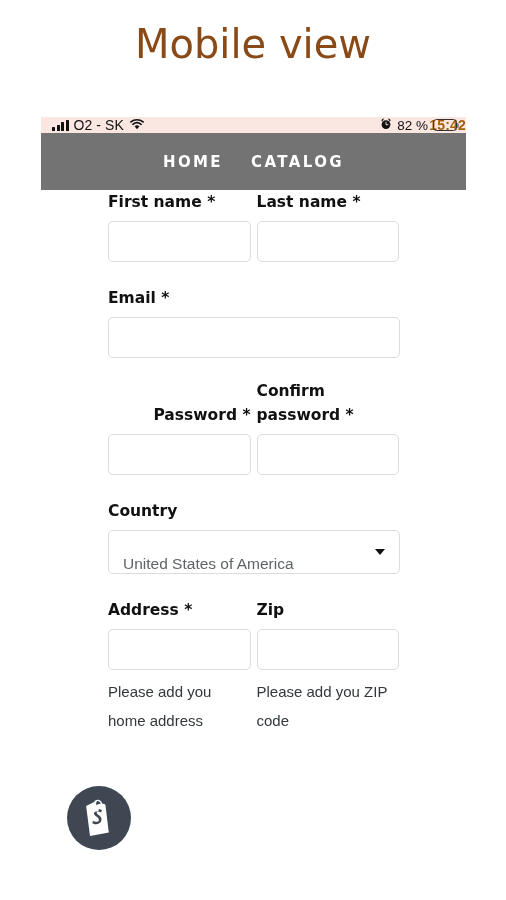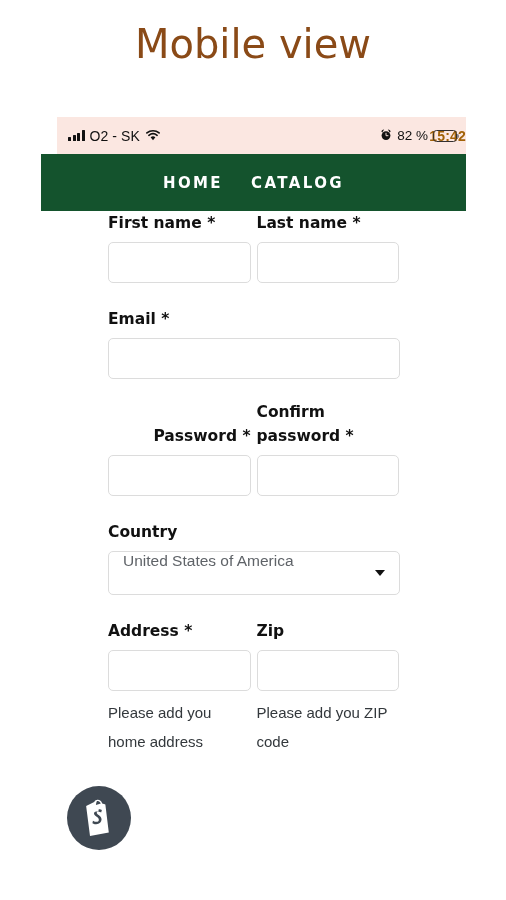--- a/index.html
+++ b/index.html
@@ -38,26 +38,25 @@
     top: 117px;
     width: 425px;
     height: 783px;
     background: #ffffff;
     overflow: hidden;
   }
 
   
   .status-bar {
     position: relative;
-    height: 37px;
+    height: 16px;
     background: #fbe7e1;
     display: flex;
     align-items: center;
     font-family: "Liberation Sans", sans-serif;
-    margin-left: 16px;
   }
   .status-left {
     position: absolute;
     left: 11px;
     display: flex;
     align-items: center;
     gap: 5px;
   }
   .status-center {
     position: absolute;
@@ -132,21 +131,21 @@
   .battery-fill {
     height: 100%;
     width: 82%;
     background: #111111;
     border-radius: 1.5px;
   }
 
   
   .nav-bar {
     height: 57px;
-    background: #14532d;
+    background: #737373;
     display: flex;
     align-items: center;
     justify-content: center;
     gap: 28px;
   }
   .nav-link {
     font-family: "DejaVu Sans", sans-serif;
     font-size: 15px;
     font-weight: 700;
     color: #ffffff;
@@ -218,21 +217,21 @@
     position: relative;
     width: 292px;
   }
   .select-box {
     height: 44px;
     box-sizing: border-box;
     border: 1px solid #dcdcdc;
     border-radius: 5px;
     background: #ffffff;
     display: flex;
-    align-items: flex-start;
+    align-items: flex-end;
     padding: 0 14px;
     font-family: "Liberation Sans", sans-serif;
     font-size: 15.5px;
     color: #5f6368;
     cursor: pointer;
   }
   .select-caret {
     position: absolute;
     right: 15px;
     top: 50%;

